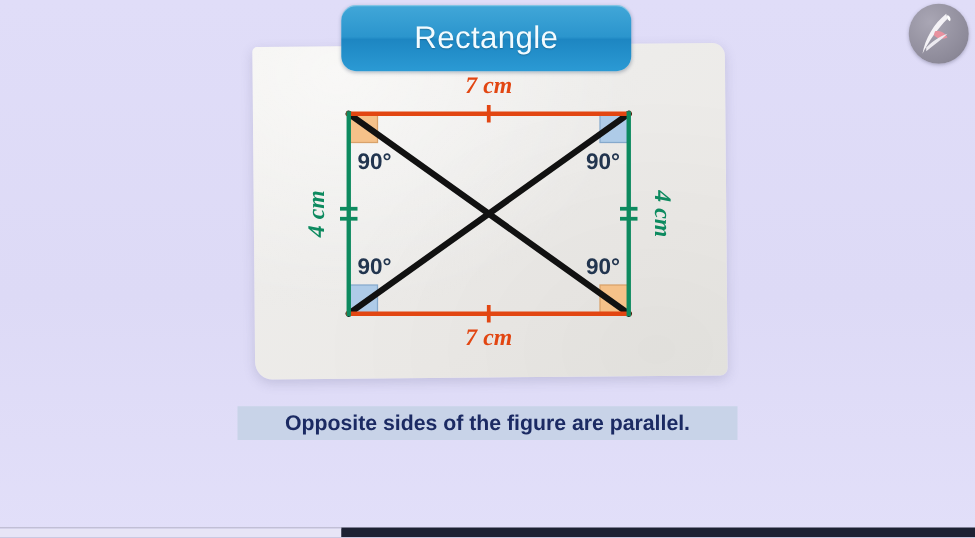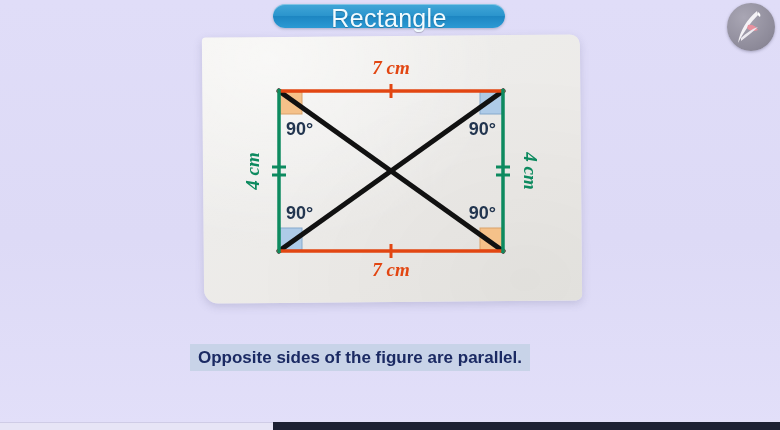--- a/index.html
+++ b/index.html
@@ -20,25 +20,26 @@
     background: linear-gradient(180deg, #e0ddf8 0%, #dddaf6 55%, #e2dff9 100%);
     overflow: hidden;
   }
 
   
   #title-banner {
     position: absolute;
     left: 273px;
     top: 4px;
     width: 232px;
-    height: 24px;
+    height: 53px;
     border-radius: 12px;
     background: linear-gradient(180deg, #41a7d8 0%, #2b95cd 48%, #1d86c2 52%, #2b9ad4 100%);
     box-shadow: 0 1px 3px rgba(40,60,90,0.30), inset 0 1px 0 rgba(255,255,255,0.35);
     display: flex;
+    align-items: center;
     justify-content: center;
   }
   #title-text {
     color: #f2fbff;
     font-size: 25px;
     font-weight: 400;
     letter-spacing: 0.3px;
     text-shadow: 0 1px 1px rgba(0,0,0,0.22);
     font-family: "Liberation Sans", sans-serif;
   }
@@ -87,22 +88,22 @@
     font-family: "Liberation Sans", sans-serif;
     font-weight: bold;
     font-size: 18px;
     fill: #22354f;
   }
 
   
   #caption-band {
     position: absolute;
     left: 190px;
-    top: 344px;
-    width: 340px;
+    top: 325px;
+    width: 400px;
     height: 27px;
     background: #c8d3e8;
     display: flex;
     align-items: center;
     justify-content: center;
   }
   #caption-text {
     color: #1b2a63;
     font-size: 17px;
     font-weight: bold;

